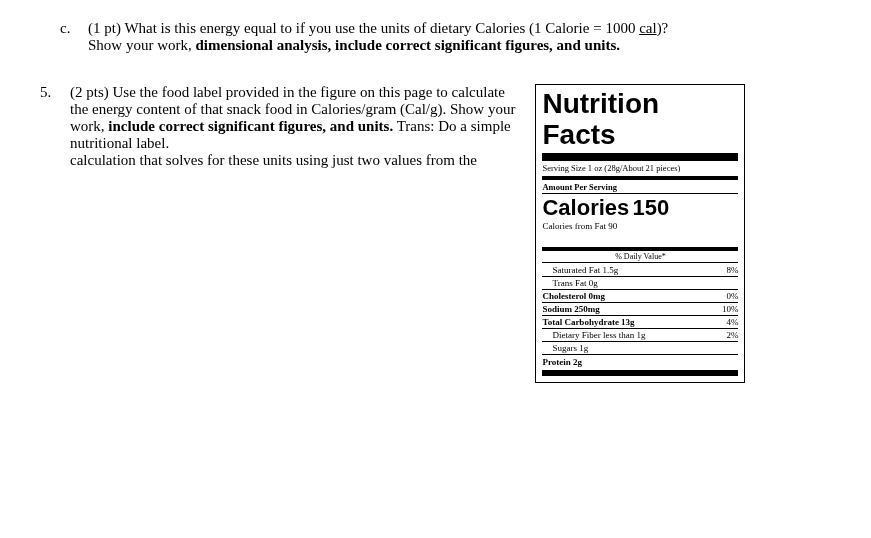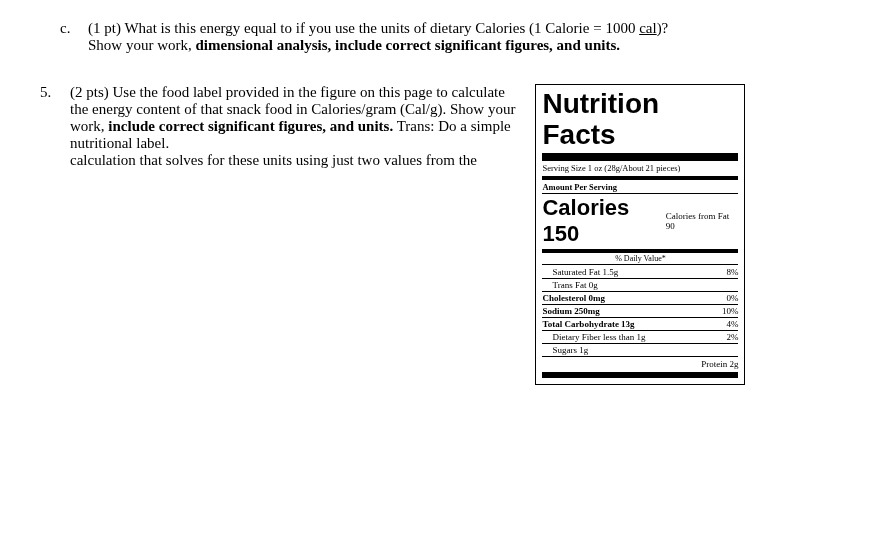--- a/index.html
+++ b/index.html
@@ -68,24 +68,25 @@
       font-size: 8.5px;
       font-weight: bold;
       border-bottom: 1px solid #000;
       padding-bottom: 1px;
       margin-bottom: 1px;
     }
 
     .calories-row {
       display: flex;
       justify-content: space-between;
-      align-items: center;
+      align-items: flex-start;
       border-bottom: 4px solid #000;
-      padding-bottom: 2px;
+      padding-bottom: 16px;
       margin-bottom: 1px;
+      flex-direction: column;
     }
     .calories-main {
       font-size: 13px;
     }
     .calories-main span {
       font-size: 22px;
       font-weight: 900;
       font-family: Arial Black, Arial, sans-serif;
     }
     .calories-fat {
@@ -109,23 +110,23 @@
     }
     .nutrition-row.bold-row .row-label {
       font-weight: bold;
     }
     .nutrition-row.indent .row-label {
       padding-left: 10px;
     }
 
     .protein-row {
       display: flex;
-      justify-content: flex-end;
+      justify-content: flex-start;
       font-size: 9px;
-      font-weight: normal;
+      font-weight: bold;
       padding-top: 2px;
     }
 
     .bottom-bar {
       height: 6px;
       background: #000;
       margin-top: 3px;
     }
 
     .q5-text-area {

